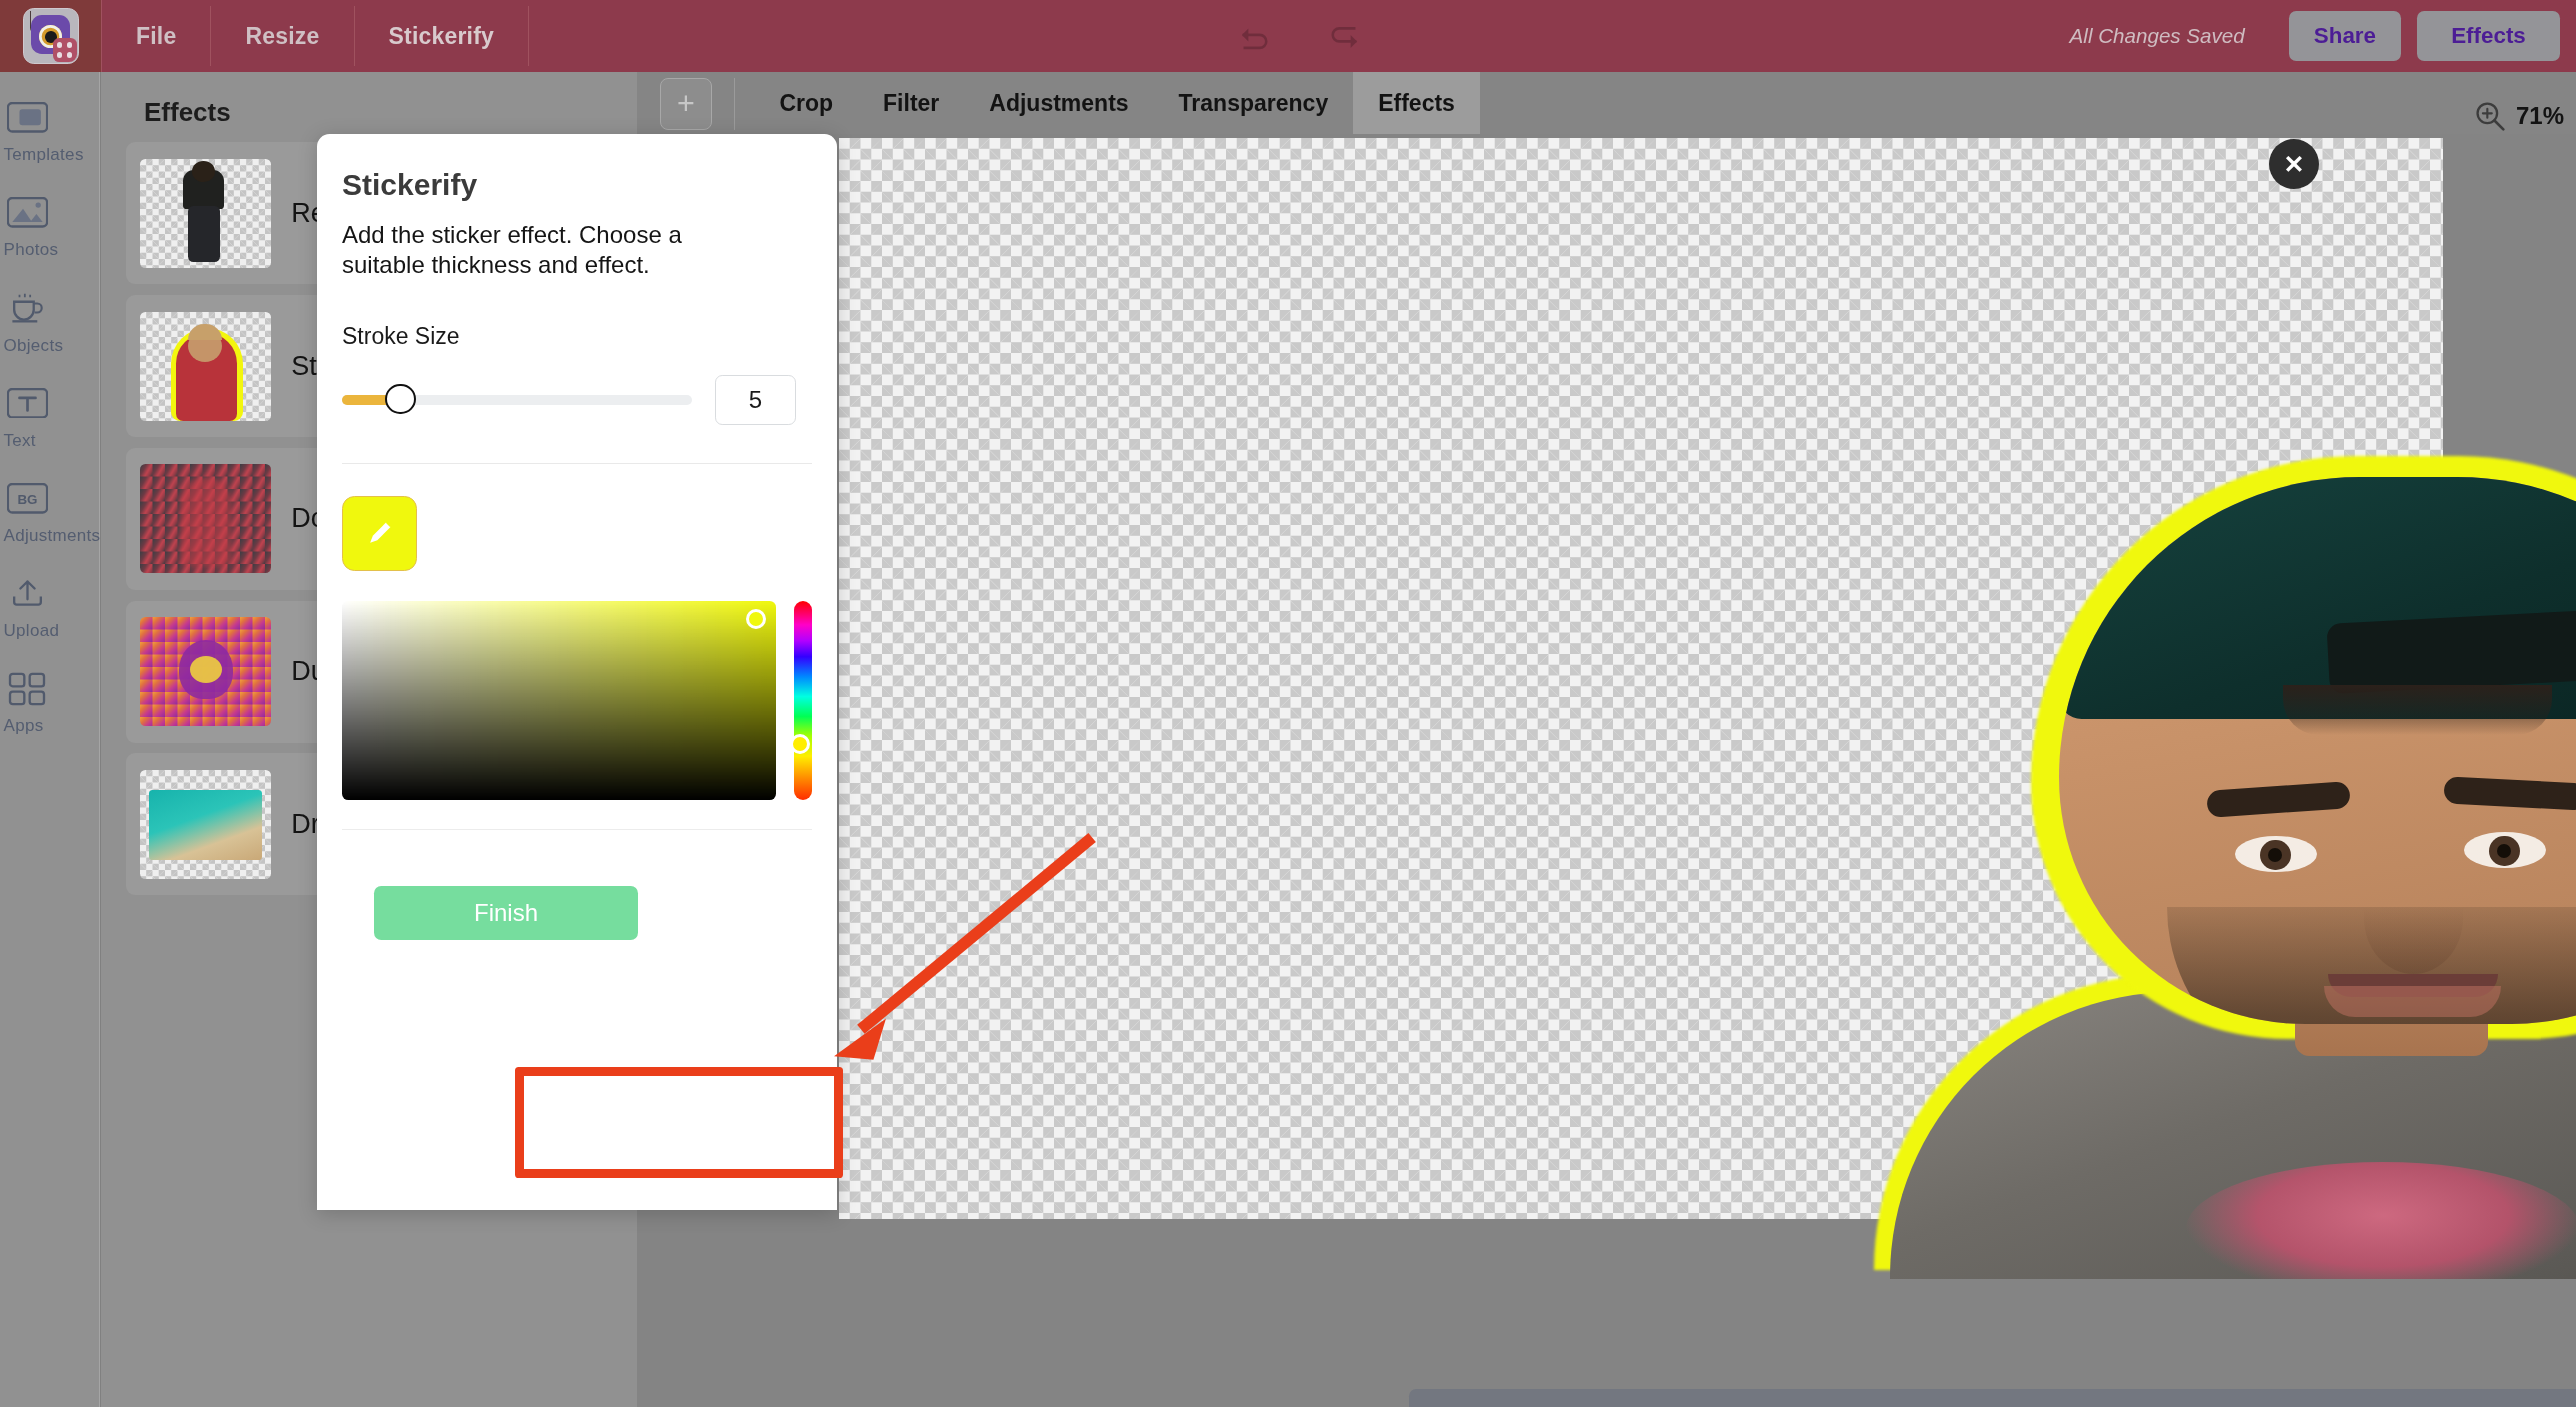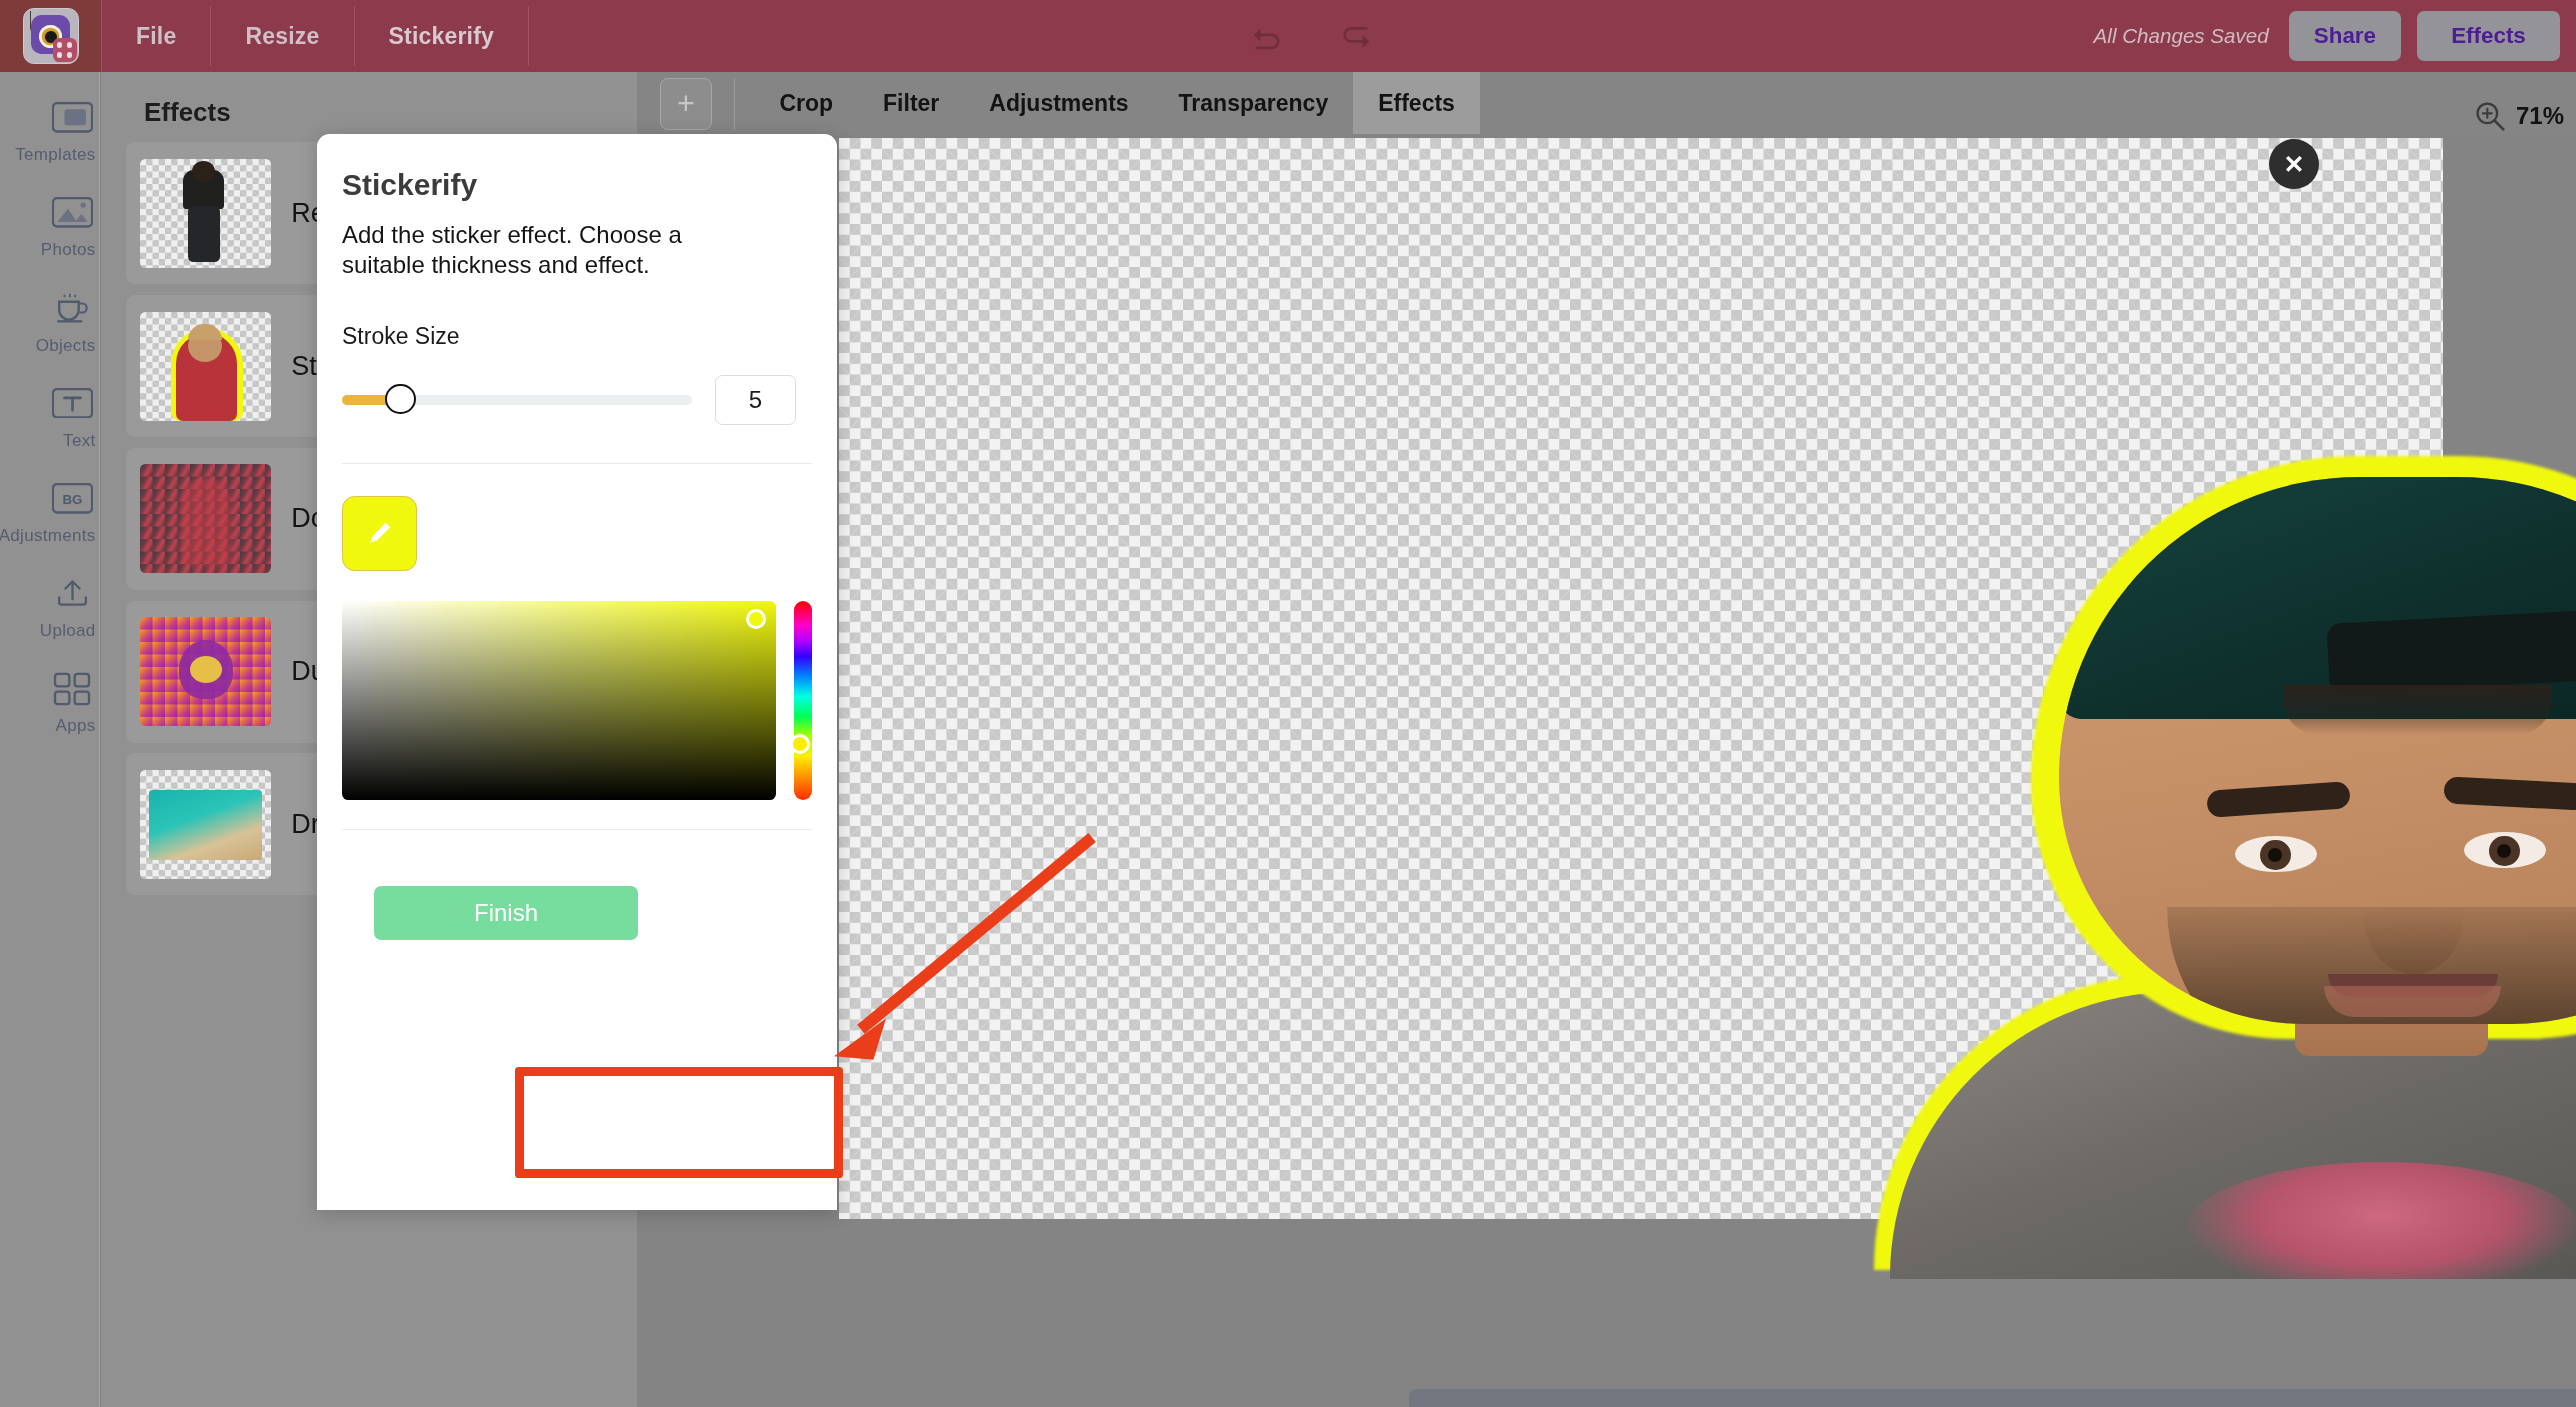--- a/index.html
+++ b/index.html
@@ -56,38 +56,38 @@
   .menu-item {
     height: 60px; display: flex; align-items: center; padding: 0 34px;
     font-size: 23px; font-weight: 700; color: #cfc0c4;
     border-right: 0.9px solid #a0525f; letter-spacing: 0.2px;
   }
   .menu-item.active { color: #d8cacd; }
   .topbar-spacer { flex: 1; }
   .topbar-center { display: flex; align-items: center; gap: 47px; }
   .undo-redo-ico { width: 39px; height: 39px; opacity: .55; }
   .saved-text {
-    font-size: 20.6px; font-style: italic; color: #cfbcc1; margin-right: 20px; white-space: nowrap;
+    font-size: 20.6px; font-style: italic; color: #cfbcc1; margin-right: 44px; white-space: nowrap;
   }
   .tb-btn {
     height: 50px; padding: 0 25px; border-radius: 7.2px; background: #949498;
     color: #4c1d95; font-size: 22.4px; font-weight: 700; display: flex; align-items: center;
     justify-content: center; margin-right: 16px; min-width: 93px;
   }
   .tb-btn.dl { min-width: 143px; }
 
   
   .rail {
     position: absolute; left: 0; top: 72px; width: 100px; height: 1336px;
     background: #919191; border-right: 0.9px solid #a5a5a5;
     display: flex; flex-direction: column; align-items: center; padding-top: 25px;
   }
   .rail-item {
     width: 92px; margin-bottom: 27px; display: flex; flex-direction: column;
-    align-items: flex-end; gap: 7.2px; color: #4e5769;
+    align-items: flex-start; gap: 7.2px; color: #4e5769;
   }
   .rail-ico { width: 47px; height: 41px; display:flex; align-items:center; justify-content:center; }
   .rail-lbl { font-size: 17px; color: #545d70; letter-spacing: 0.3px; }
 
   
   .effects-panel {
     position: absolute; left: 101px; top: 72px; width: 536px; height: 1336px;
     background: #919191;
   }
   .effects-title {

